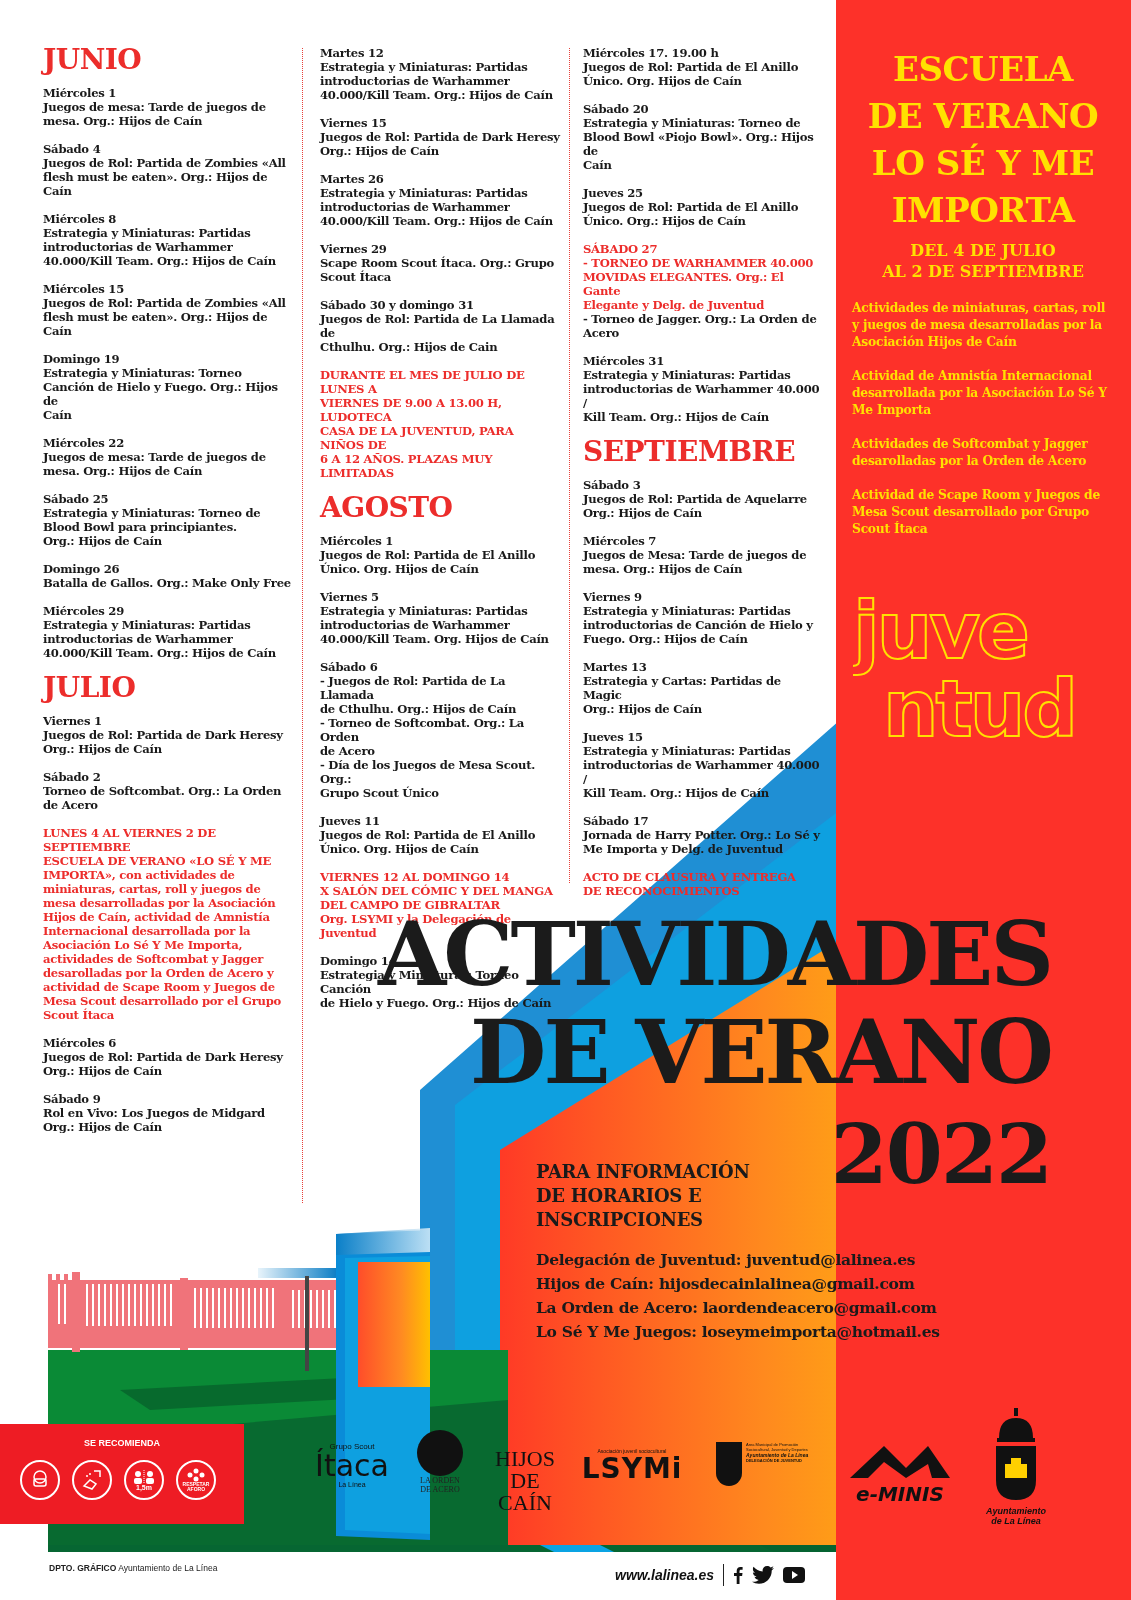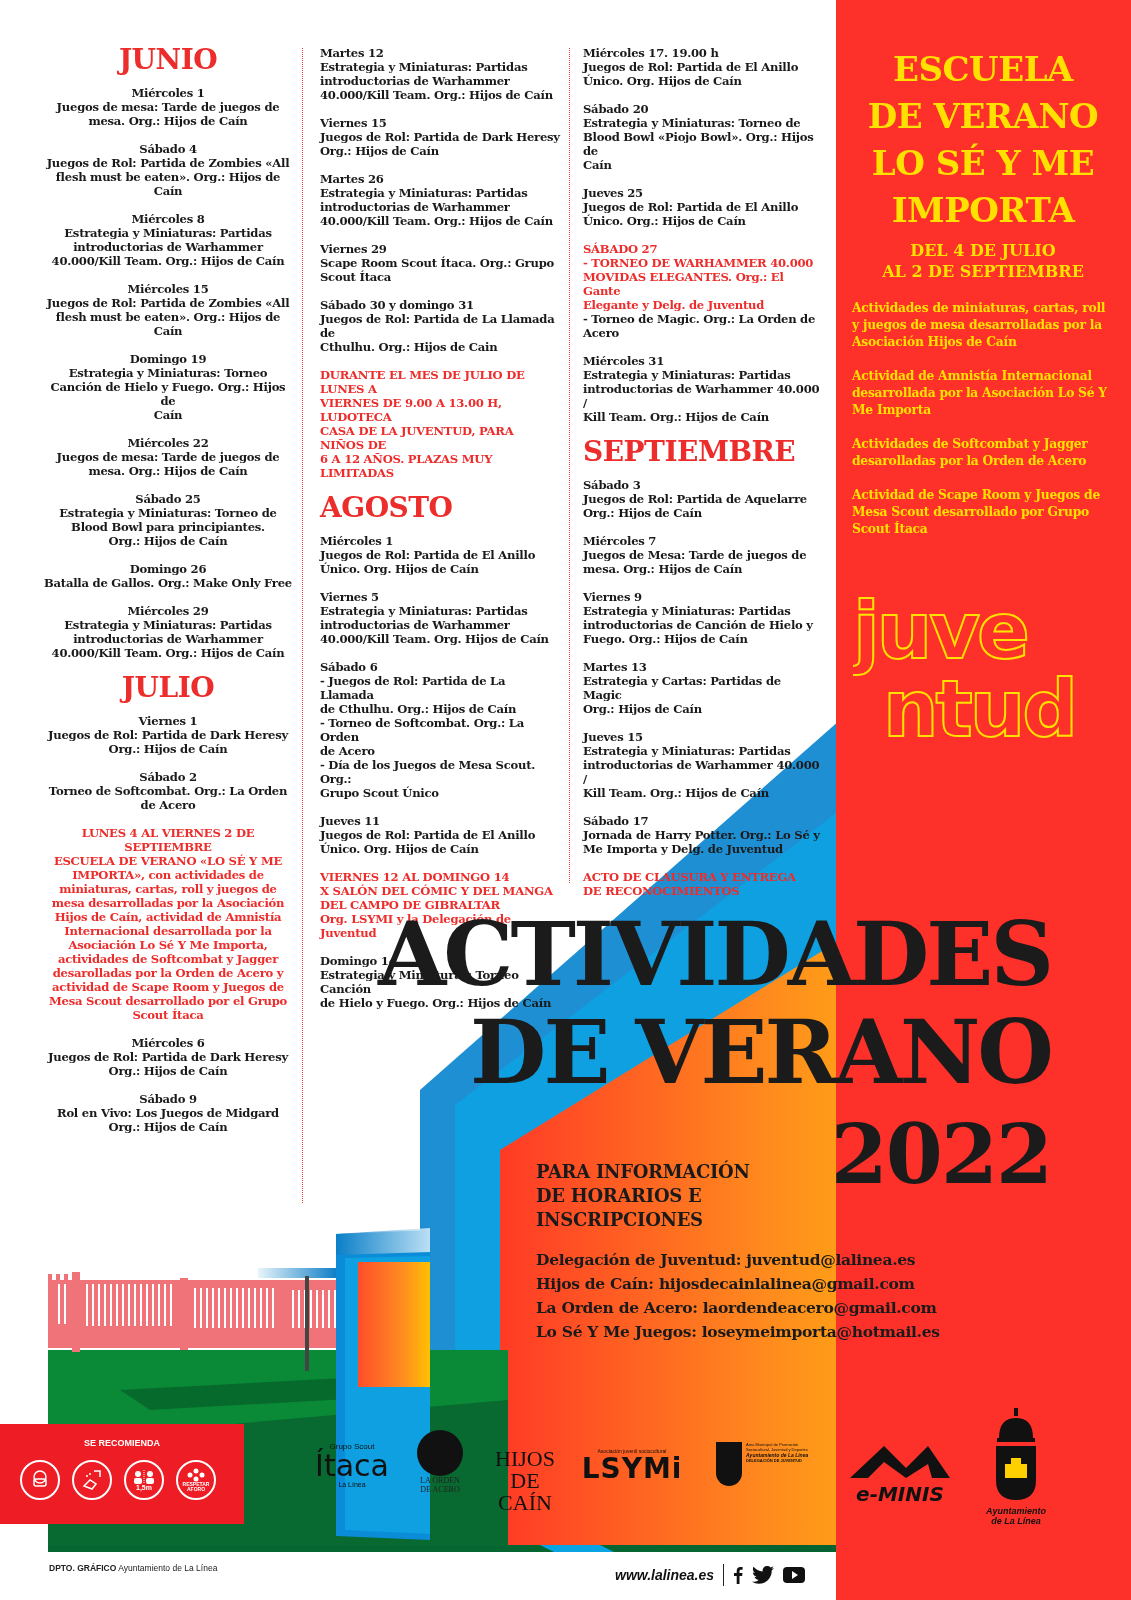--- a/index.html
+++ b/index.html
@@ -5,21 +5,21 @@
   * { margin: 0; padding: 0; box-sizing: border-box; }
   html, body { width: 1131px; height: 1600px; overflow: hidden; background: #ffffff; }
   body { position: relative; font-family: "DejaVu Serif", serif; color: #1a1a1a; }
 
   
   .bg-art { position: absolute; inset: 0; z-index: 0; overflow: hidden; }
   .right-strip { position: absolute; left: 836px; top: 0; width: 295px; height: 1600px; background: #fd3129; }
   .bottom-white { position: absolute; left: 0; top: 1552px; width: 836px; height: 48px; background: #ffffff; }
 
   .col { position: absolute; z-index: 2; }
-  .col-1 { left: 43px; top: 46px; width: 250px; text-align: center; }
+  .col-1 { left: 43px; top: 46px; width: 250px; }
   .col-2 { left: 320px; top: 46px; width: 240px; }
   .col-3 { left: 583px; top: 46px; width: 240px; }
   .divider { position: absolute; z-index: 2; border-left: 1.5px dotted #e8413a; }
   .div-1 { left: 302px; top: 48px; height: 1155px; }
   .div-2 { left: 569px; top: 48px; height: 835px; }
 
   .month { font-family: "DejaVu Serif", serif; font-weight: bold; color: #ec2d2b; font-size: 28px; line-height: 1; letter-spacing: -0.5px; margin-bottom: 12px; }
   .event { font-size: 11.6px; line-height: 14px; font-weight: bold; margin-bottom: 14px; letter-spacing: -0.25px; }
   .event .day { display: block; }
   .event .desc { display: block; white-space: pre-line; }
@@ -355,21 +355,21 @@
   <div class="event">
       <span class="day">Jueves 25</span>
       <span class="desc">Juegos de Rol: Partida de El Anillo
 Único. Org.: Hijos de Caín</span>
     </div>
   <div class="event">
     <span class="day" style="color:#ec2d2b">SÁBADO 27</span>
     <span class="desc" style="color:#ec2d2b">- TORNEO DE WARHAMMER 40.000
 MOVIDAS ELEGANTES. Org.: El Gante
 Elegante y Delg. de Juventud</span>
-    <span class="desc">- Torneo de Magic. Org.: La Orden de
+    <span class="desc">- Torneo de Jagger. Org.: La Orden de
 Acero</span>
   </div>
   <div class="event">
       <span class="day">Miércoles 31</span>
       <span class="desc">Estrategia y Miniaturas: Partidas
 introductorias de Warhammer 40.000 /
 Kill Team. Org.: Hijos de Caín</span>
     </div>
 
   <h2 class="month" style="margin-top:2px">SEPTIEMBRE</h2>

